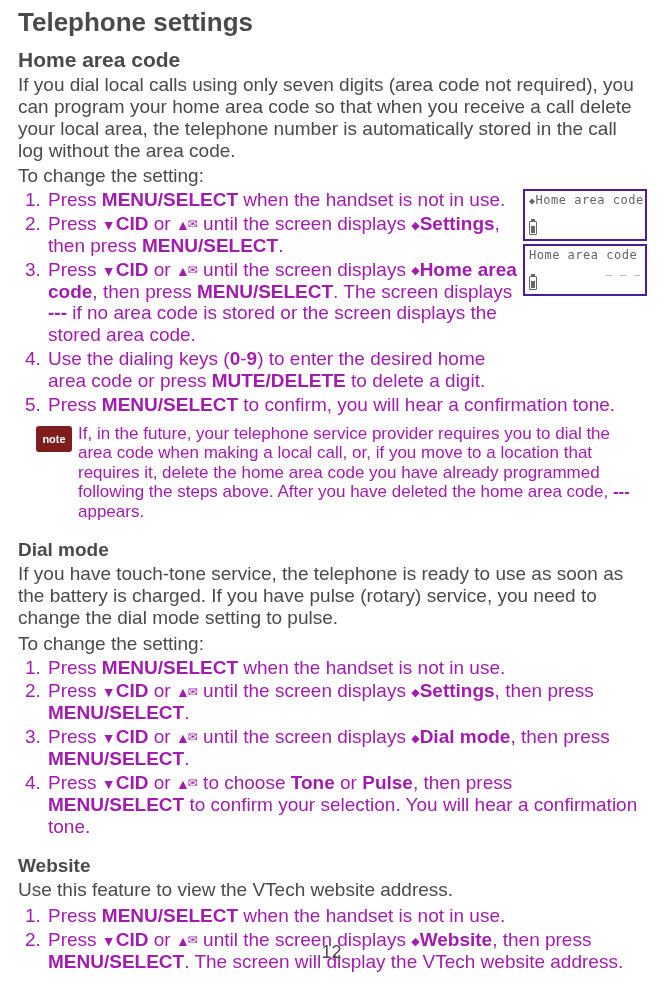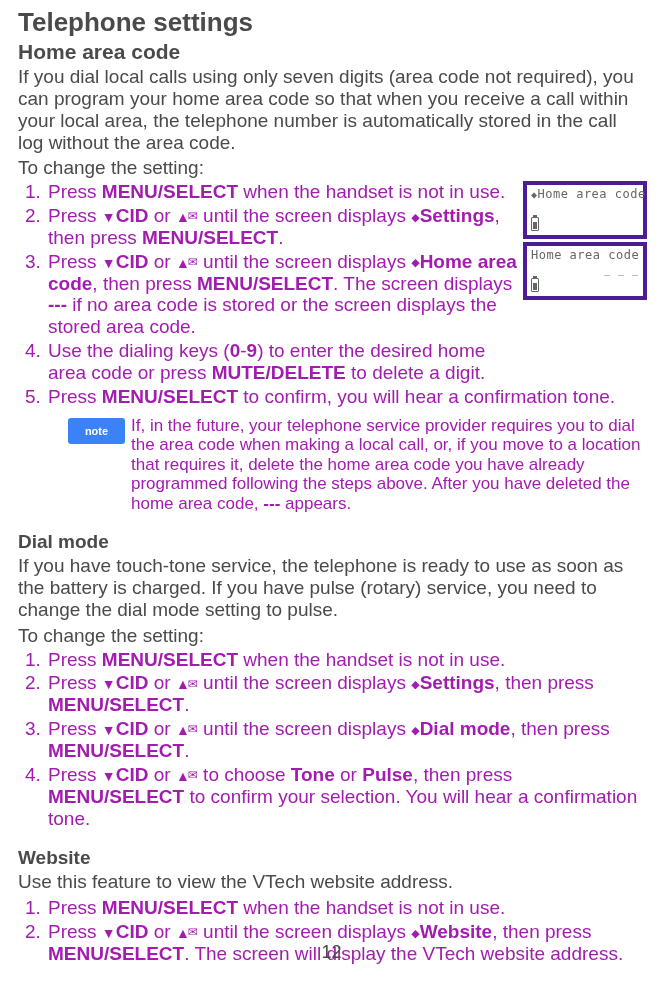--- a/index.html
+++ b/index.html
@@ -9,21 +9,21 @@
       background: #fff;
       font-family: Arial, Helvetica, sans-serif;
       color: #4a4a4a;
       padding: 8px 16px 8px 18px;
       position: relative;
       line-height: 1.15;
     }
     h1 {
       font-size: 26px;
       font-weight: bold;
-      margin-bottom: 2px;
+      margin-bottom: 10px;
       color: #4a4a4a;
     }
     h2 {
       font-size: 21px;
       font-weight: bold;
       margin-top: 2px;
       margin-bottom: 2px;
       color: #4a4a4a;
     }
     h3 {
@@ -58,23 +58,23 @@
     .content-wrap {
       position: relative;
     }
     .screens {
       position: absolute;
       right: 0px;
       top: 0px;
       width: 124px;
     }
     .screen {
-      border: 4px solid #4c1d95;
+      border: 2px solid #4c1d95;
       width: 124px;
-      height: 58px;
+      height: 52px;
       margin-bottom: 3px;
       position: relative;
       font-family: monospace;
       padding: 3px 4px;
       font-size: 11px;
       letter-spacing: 0.5px;
       color: #666;
       background: #fff;
     }
     .screen .line1 {
@@ -115,31 +115,30 @@
       height: 7px;
       background: #666;
     }
     .note-box {
       display: flex;
       gap: 6px;
       margin: 8px 0 12px 18px;
       align-items: flex-start;
     }
     .note-badge {
-      background: #3b82f6;
+      background: #7f1d1d;
       color: #fff;
       font-size: 11px;
       font-weight: bold;
       padding: 7px 3px;
       border-radius: 3px;
       flex-shrink: 0;
-      width: 57px;
+      width: 36px;
       text-align: center;
       margin-top: 2px;
-      margin-left: 32px;
     }
     .note-text {
       font-size: 17px;
       color: #a21caf;
       line-height: 1.15;
     }
     .dn-arrow { font-size: 14px; vertical-align: middle; display:inline-block; }
     .up-arrow { font-size: 14px; vertical-align: middle; display:inline-block;}
     .envelope { font-size: 12px; vertical-align: middle; display:inline-block; margin-left:-2px;}
     .diamond { font-size: 11px; vertical-align: middle; display:inline-block;}
@@ -160,21 +159,21 @@
       vertical-align: middle;
     }
     .section-gap { margin-top: 18px; }
   </style>
 </head>
 <body>
 
 <h1>Telephone settings</h1>
 
 <h2>Home area code</h2>
-<p class="body">If you dial local calls using only seven digits (area code not required), you can program your home area code so that when you receive a call within your local area, the telephone number is automatically stored in the call log without the area code.</p>
+<p class="body">If you dial local calls using only seven digits (area code not required), you can program your home area code so that when you receive a call delete your local area, the telephone number is automatically stored in the call log without the area code.</p>
 <p class="sub-heading">To change the setting:</p>
 
 <div class="content-wrap">
   <div class="screens">
     <div class="screen">
       <div class="line1"><span class="lcd-diamond">◆</span><span>Home area code</span></div>
       <div class="battery-icon"></div>
     </div>
     <div class="screen">
       <div class="line1">Home area code</div>

